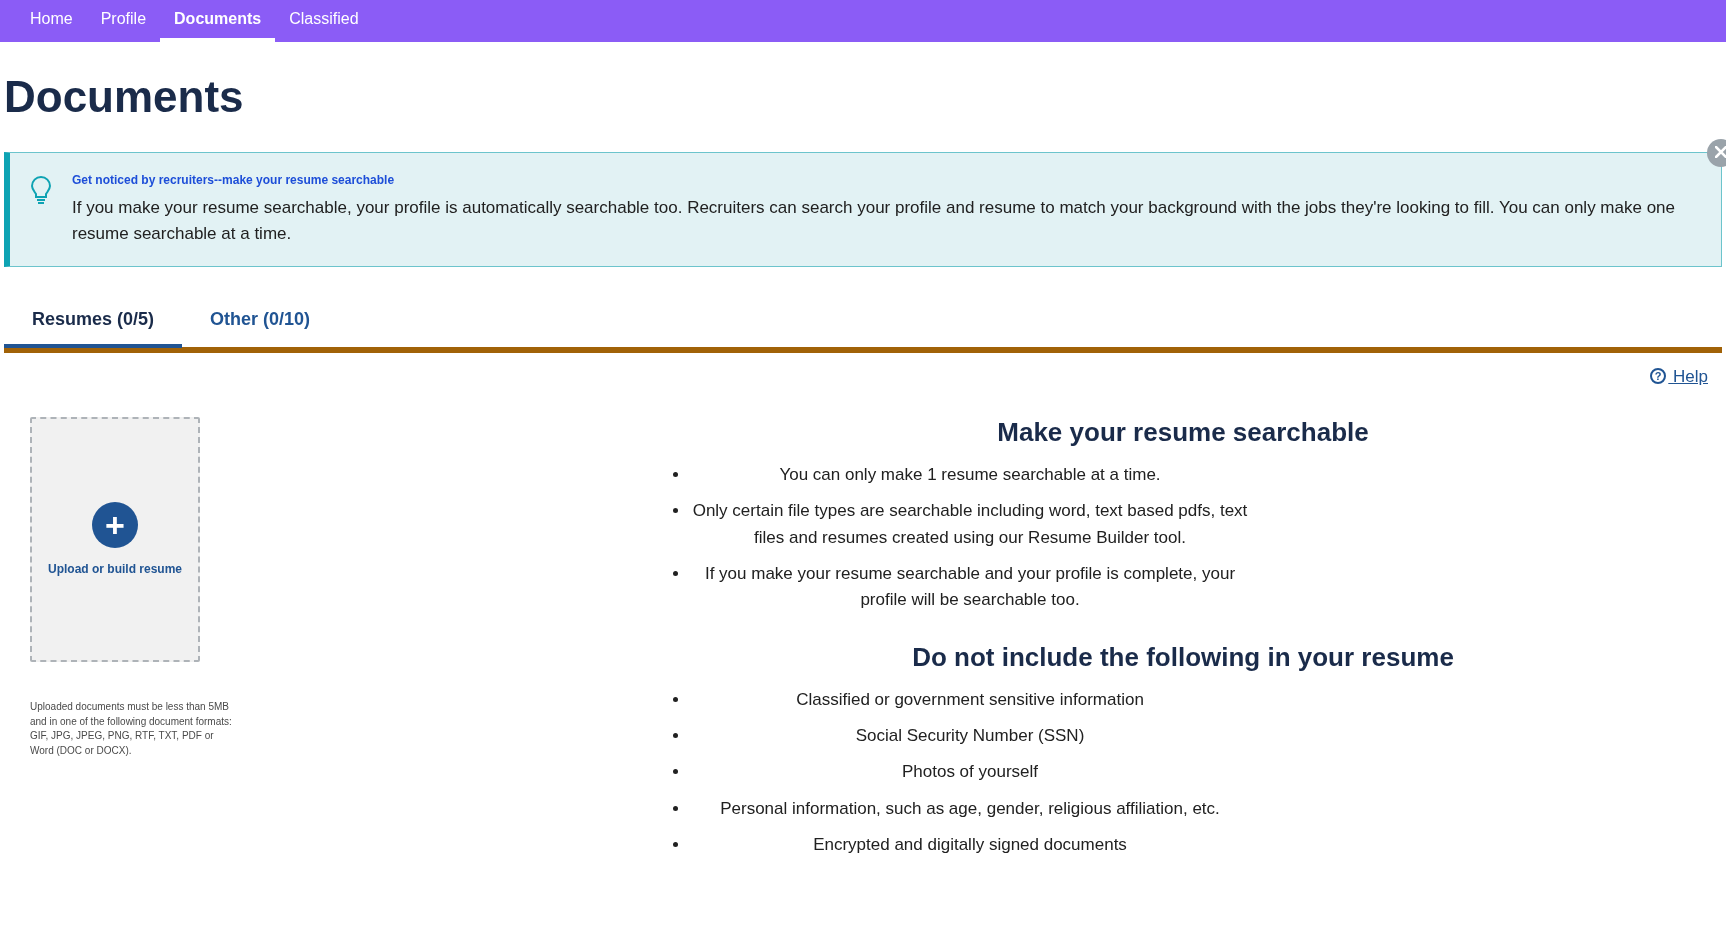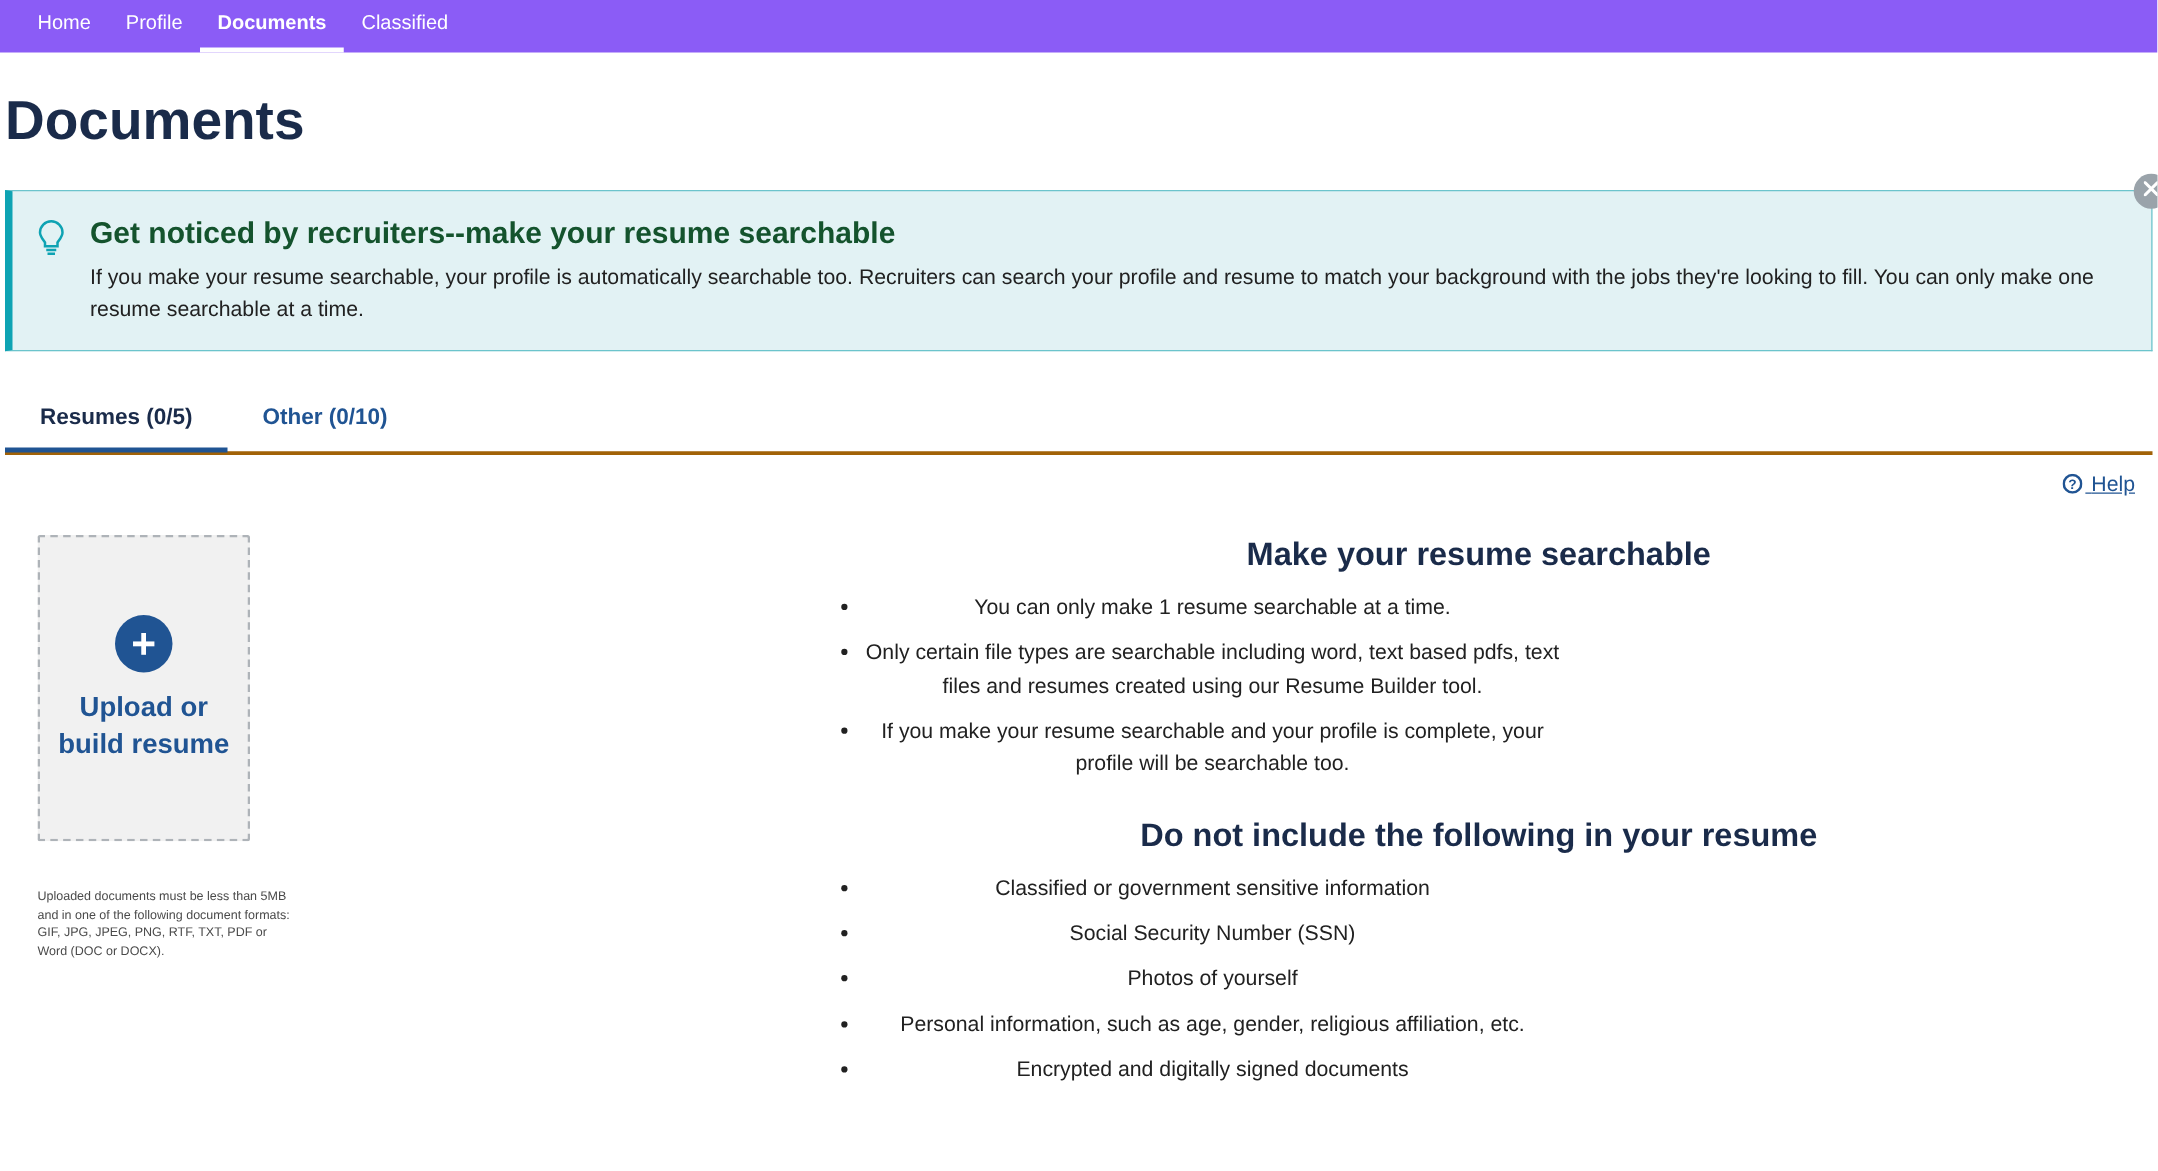--- a/index.html
+++ b/index.html
@@ -15,31 +15,31 @@
   position: relative;
   margin: 0 4px 30px 4px;
   background: #e2f2f4;
   border: 1px solid #6cc4cc;
   border-left: 6px solid #0ea3b3;
   padding: 20px 30px 20px 20px;
   display: flex;
   gap: 20px;
 }
 .info-banner .bulb { flex: 0 0 auto; color: #0ea3b3; margin-top: 2px; }
-.info-banner h2 { font-size: 24px; font-weight: 700; color: #14532d; margin-bottom: 8px; }
+.info-banner h2 { font-size: 12px; font-weight: 700; color: #1d4ed8; margin-bottom: 8px; }
 .info-banner p { font-size: 17px; line-height: 1.5; color: #212121; }
 .close-btn {
   position: absolute; top: -14px; right: -14px;
   width: 28px; height: 28px; border-radius: 50%;
   background: #9aa3aa; color: #fff; border: none;
   display: flex; align-items: center; justify-content: center;
   cursor: pointer; font-size: 16px;
 }
 
-.tabs { display: flex; border-bottom: 3px solid #a16207; margin: 0 4px; }
+.tabs { display: flex; border-bottom: 6px solid #a16207; margin: 0 4px; }
 .tab { padding: 12px 28px 14px 28px; font-size: 18px; cursor: pointer; color: #205493; font-weight: bold; }
 .tab.active { font-weight: 700; color: #1a2b4a; border-bottom: 4px solid #205493; margin-bottom: -1px; }
 
 .help-row { text-align: right; padding: 14px 18px 0 0; }
 .help-link { color: #205493; text-decoration: underline; font-size: 17px; cursor: pointer; }
 .help-link svg { vertical-align: -2px; margin-right: 2px; }
 
 .content { display: flex; gap: 60px; padding: 30px 20px 40px 30px; }
 
 .upload-col { width: 210px; flex: 0 0 auto; }
@@ -47,21 +47,21 @@
   width: 170px; height: 245px;
   border: 2px dashed #aeb3b8; background: #f1f1f1; border-radius: 2px;
   display: flex; flex-direction: column; align-items: center; justify-content: center;
   cursor: pointer; text-align: center; padding: 10px;
 }
 .plus-circle {
   width: 46px; height: 46px; border-radius: 50%; background: #205493;
   display: flex; align-items: center; justify-content: center; color: #fff;
   font-size: 34px; font-weight: 700; margin-bottom: 14px; line-height: 1;
 }
-.upload-label { color: #205493; font-weight: 700; font-size: 22px; line-height: 1.3; }
+.upload-label { color: #205493; font-weight: 700; font-size: 12px; line-height: 1.3; }
 .upload-note { font-size: 10px; color: #4a4a4a; line-height: 1.45; margin-top: 38px; max-width: 210px; }
 
 .info-col { flex: 1; padding-left: 360px; text-align: center; }
 .info-col h2 { font-size: 26px; font-weight: 800; color: #1a2b4a; margin-bottom: 14px; }
 .info-col h2.second { margin-top: 28px; }
 .info-col ul { list-style: disc; padding-left: 30px; }
 .info-col li { font-size: 17px; line-height: 1.55; margin-bottom: 10px; color: #212121; max-width: 560px; }
 </style>
 </head>
 <body>

